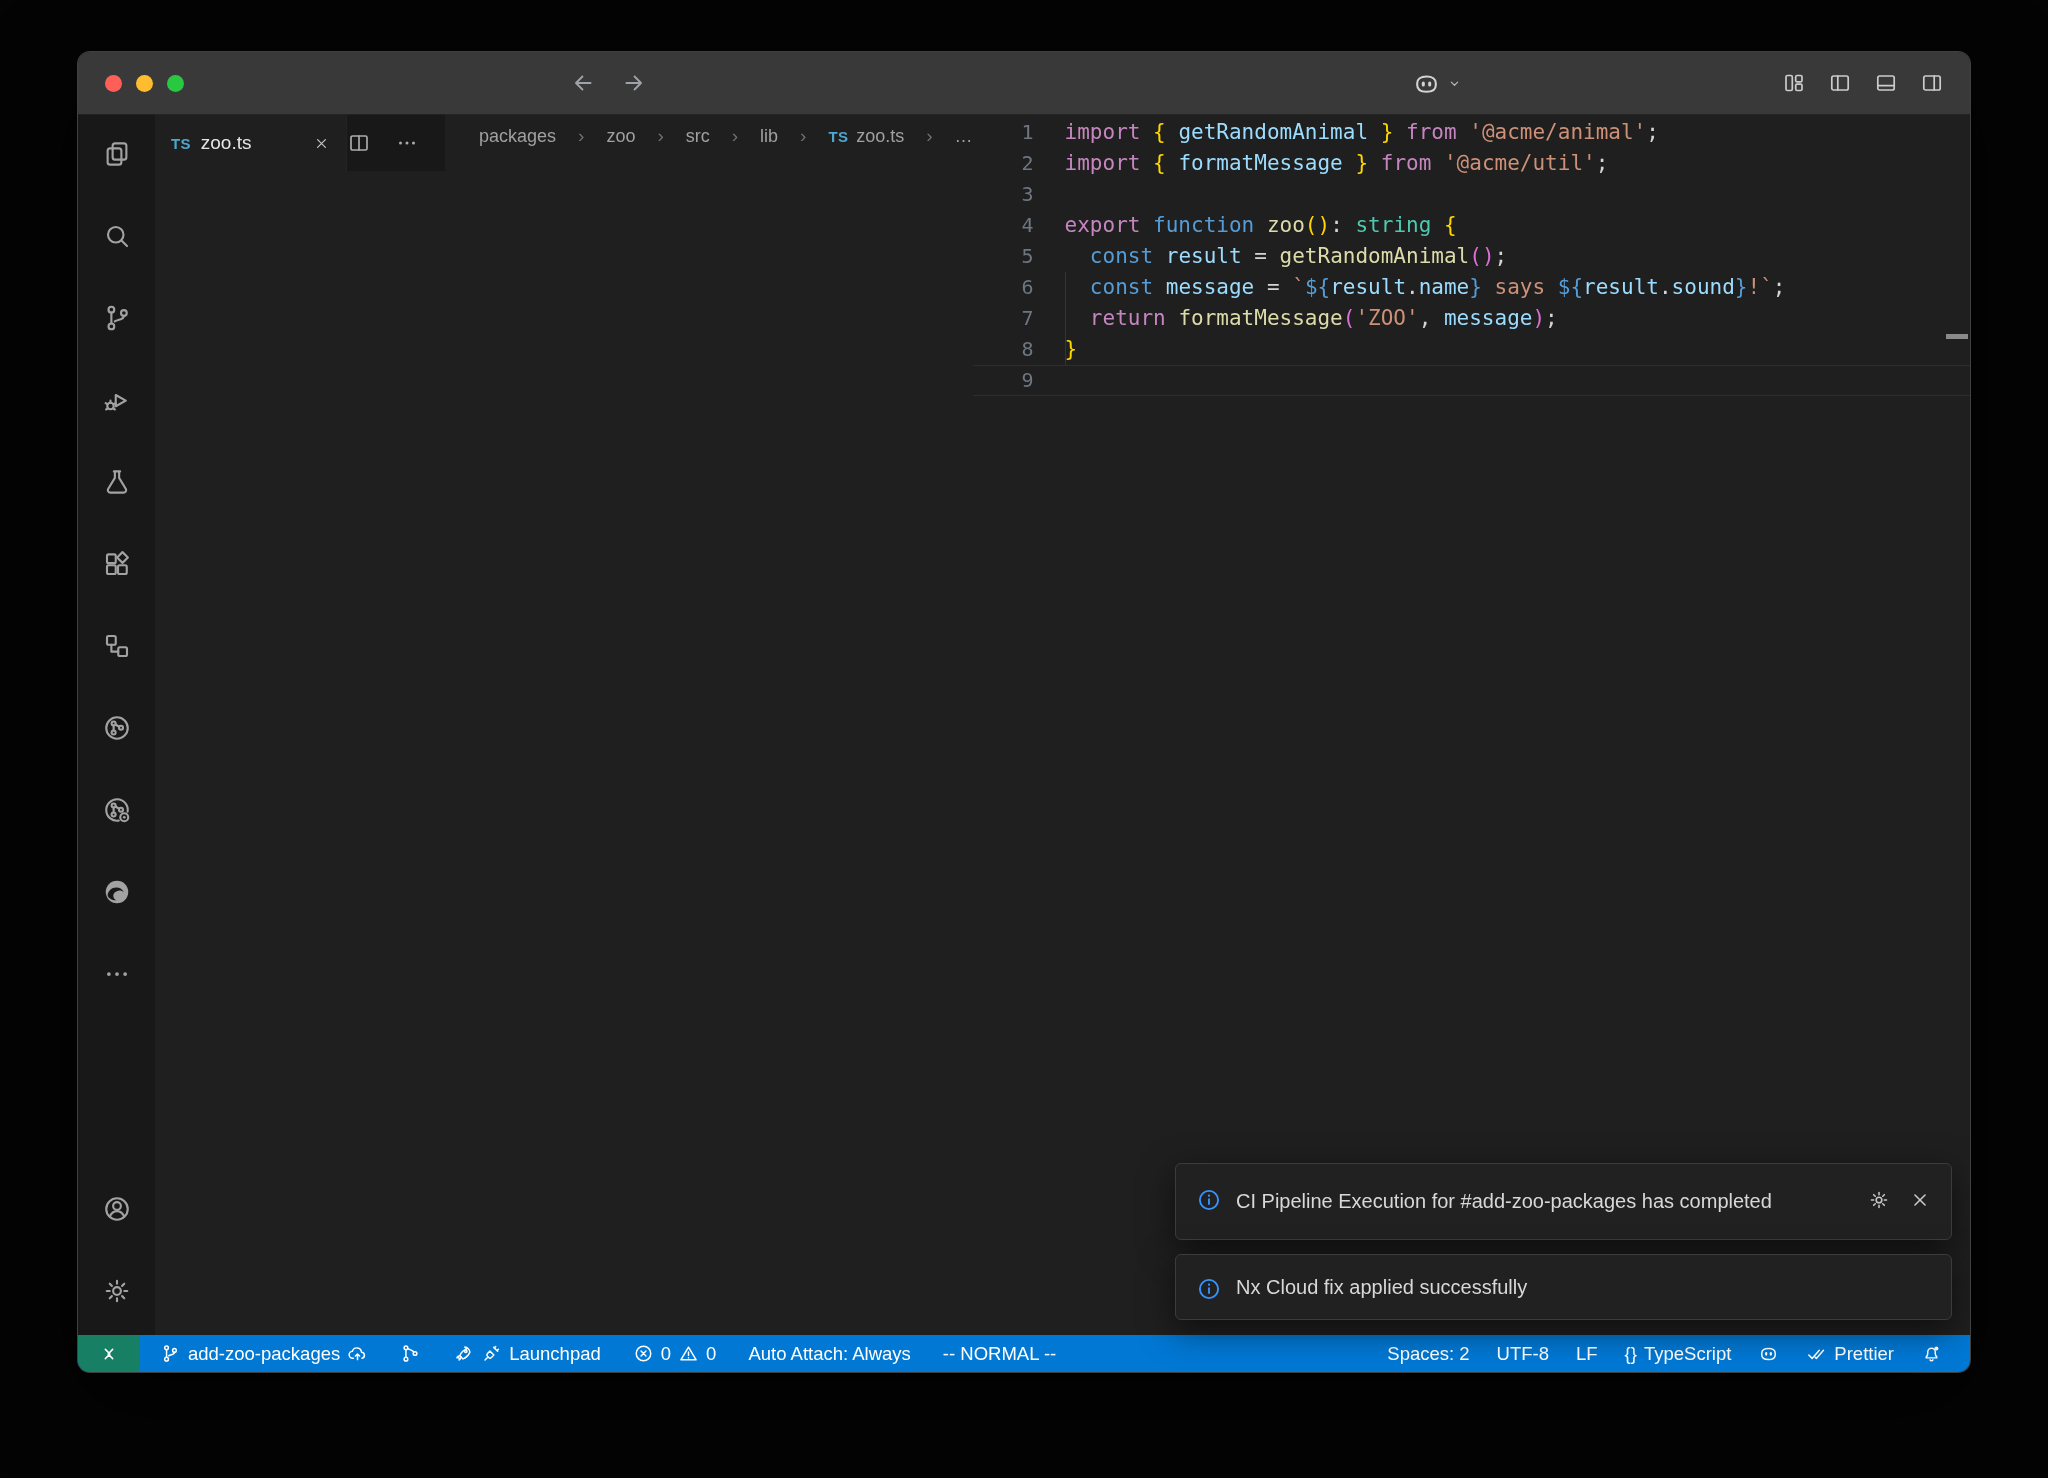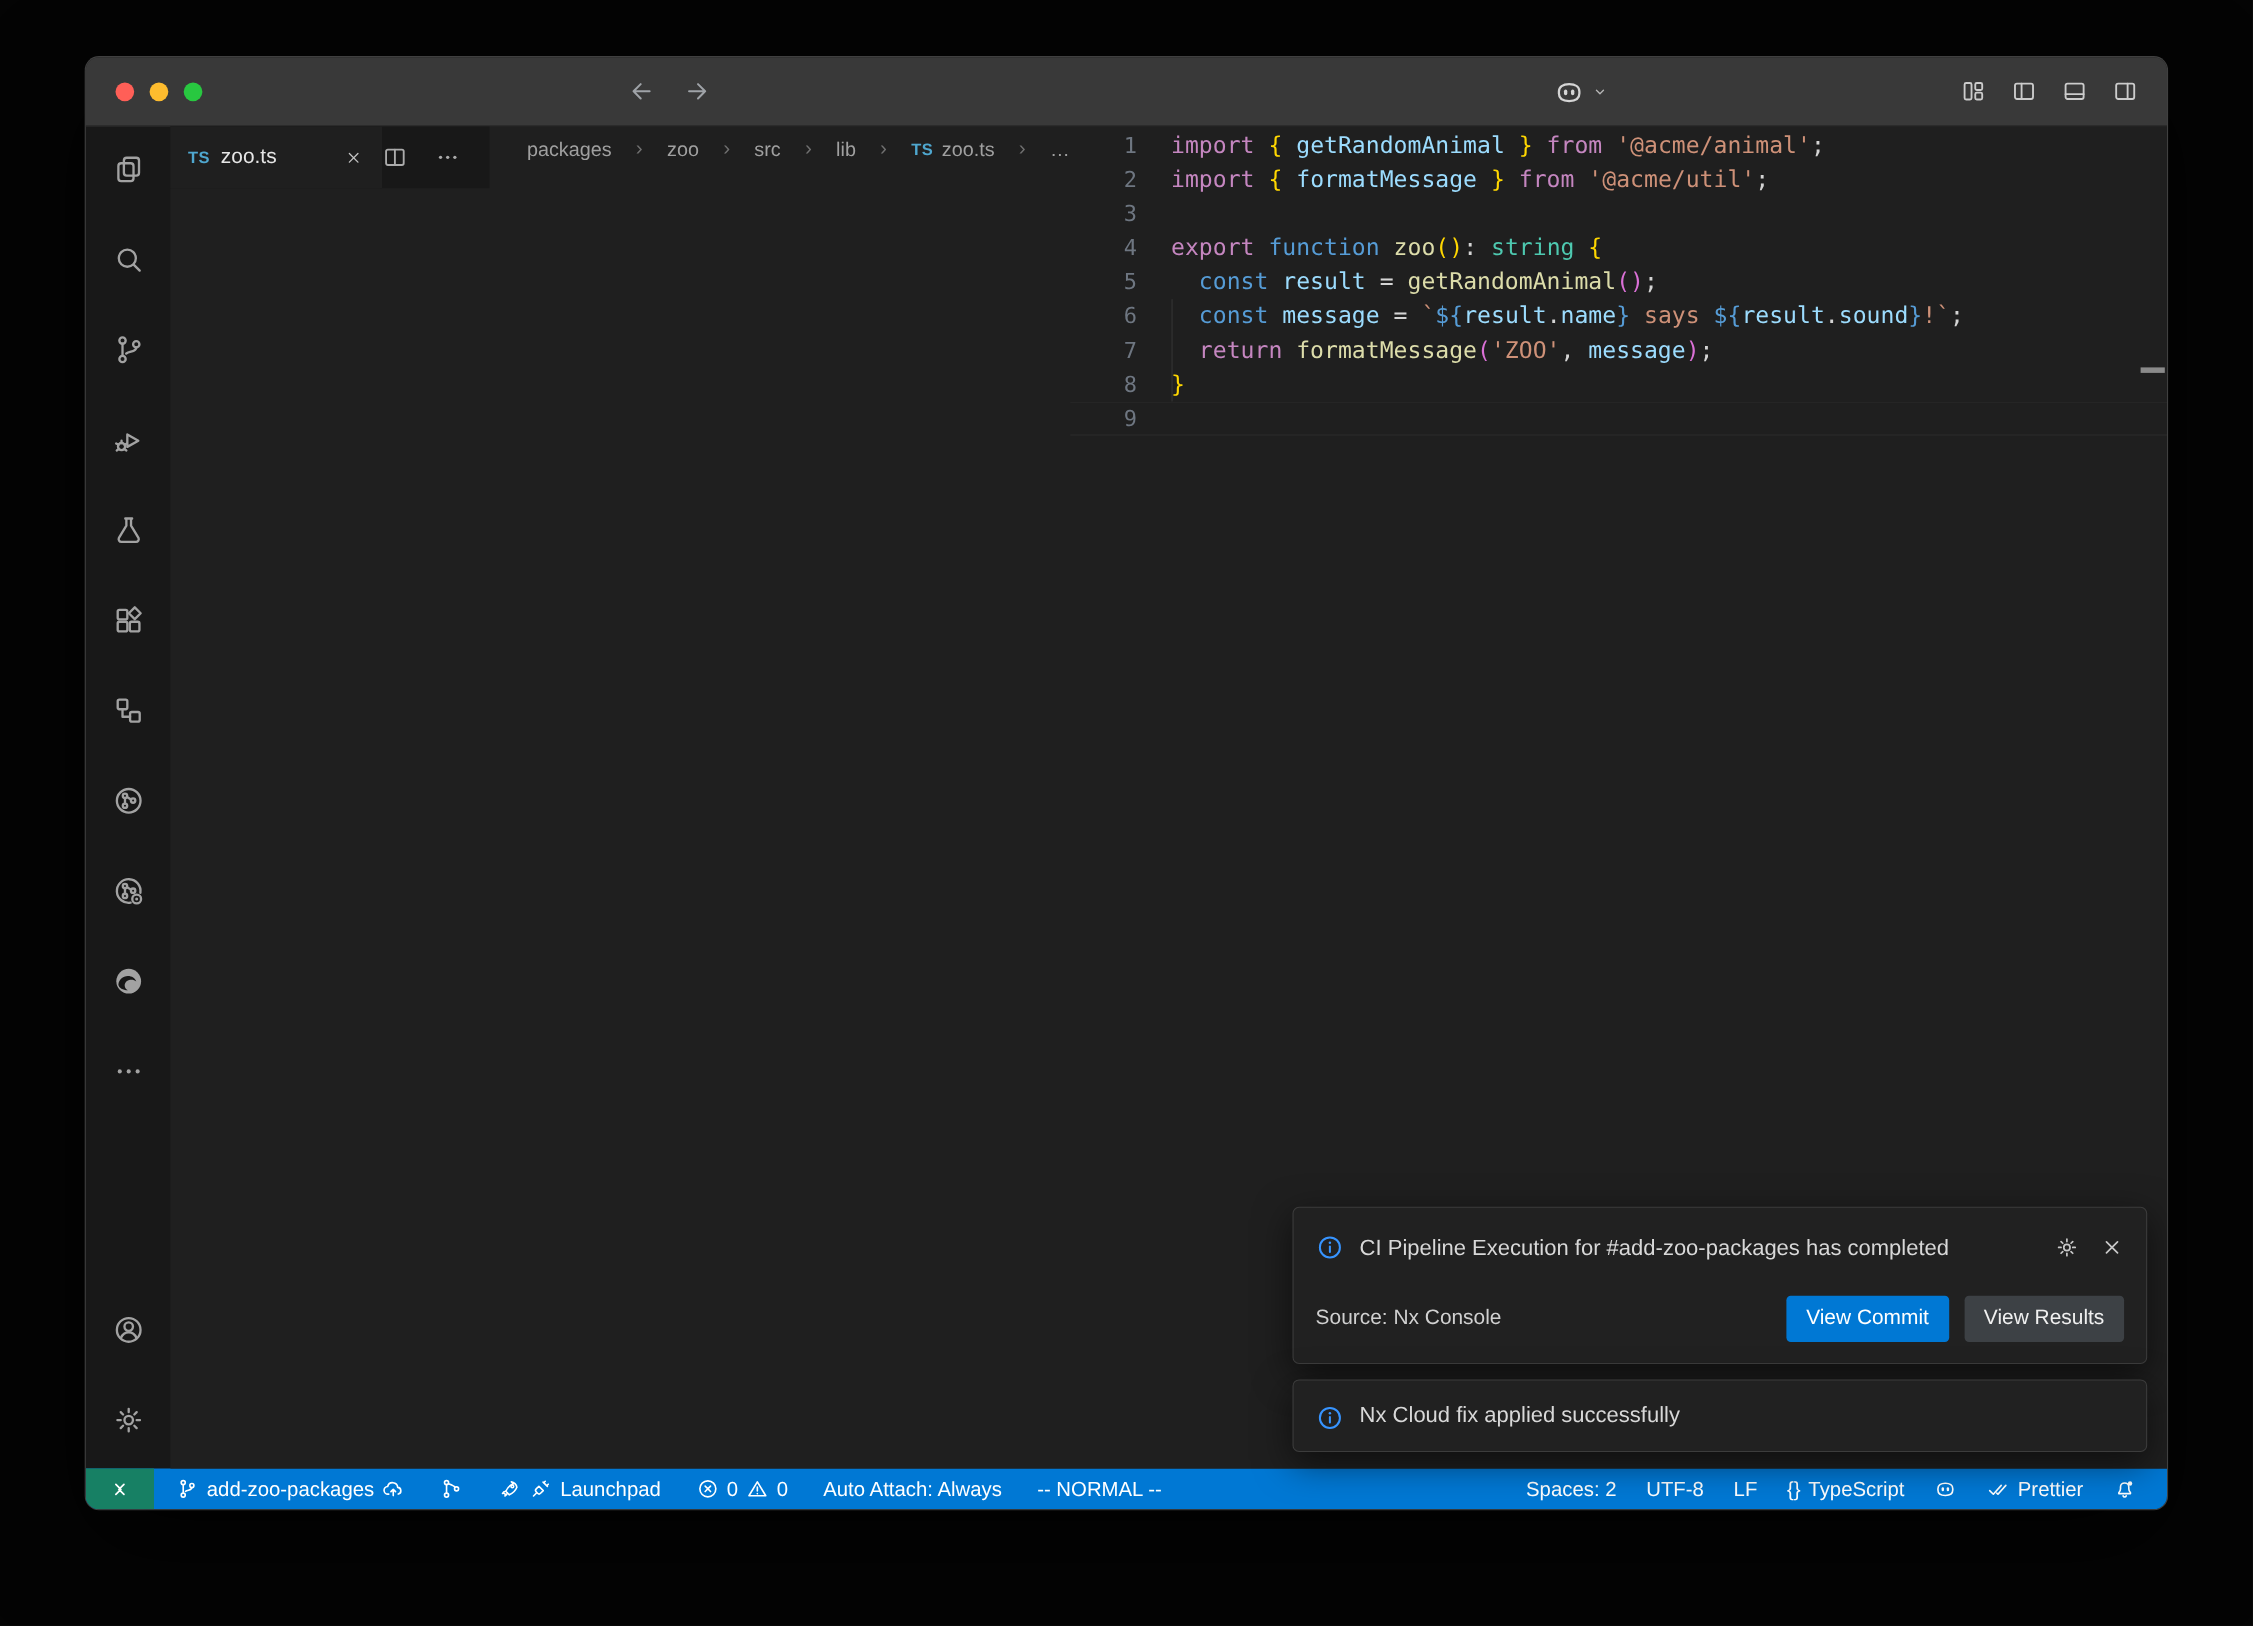--- a/index.html
+++ b/index.html
@@ -393,27 +393,20 @@
                 <path d="M12 3.8v2.4 M12 17.8v2.4 M3.8 12h2.4 M17.8 12h2.4 M6.2 6.2l1.7 1.7 M16.1 16.1l1.7 1.7 M17.8 6.2l-1.7 1.7 M7.9 16.1l-1.7 1.7"></path>
               </svg>
             </span>
             <span class="icon ">
               <svg viewBox="0 0 24 24">
                 <path d="M6.5 6.5l11 11 M17.5 6.5l-11 11"></path>
               </svg>
             </span>
           </div>
         </div>
-        <div class="toast-foot">
-          <span class="toast-src">Source: Nx Console</span>
-          <div class="toast-btns">
-            <button class="nbtn primary">View Commit</button>
-            <button class="nbtn secondary">View Results</button>
-          </div>
-        </div>
       </div>
       <div class="toast simple">
         <span class="icon info-ic">
           <svg viewBox="0 0 24 24">
             <circle cx="12" cy="12" r="8.4"></circle>
             <path d="M12 11.2v4.6"></path>
             <circle cx="12" cy="8" r="1.05" fill="currentColor" stroke="none"></circle>
           </svg>
         </span>
         <span class="toast-msg">Nx Cloud fix applied successfully</span>

